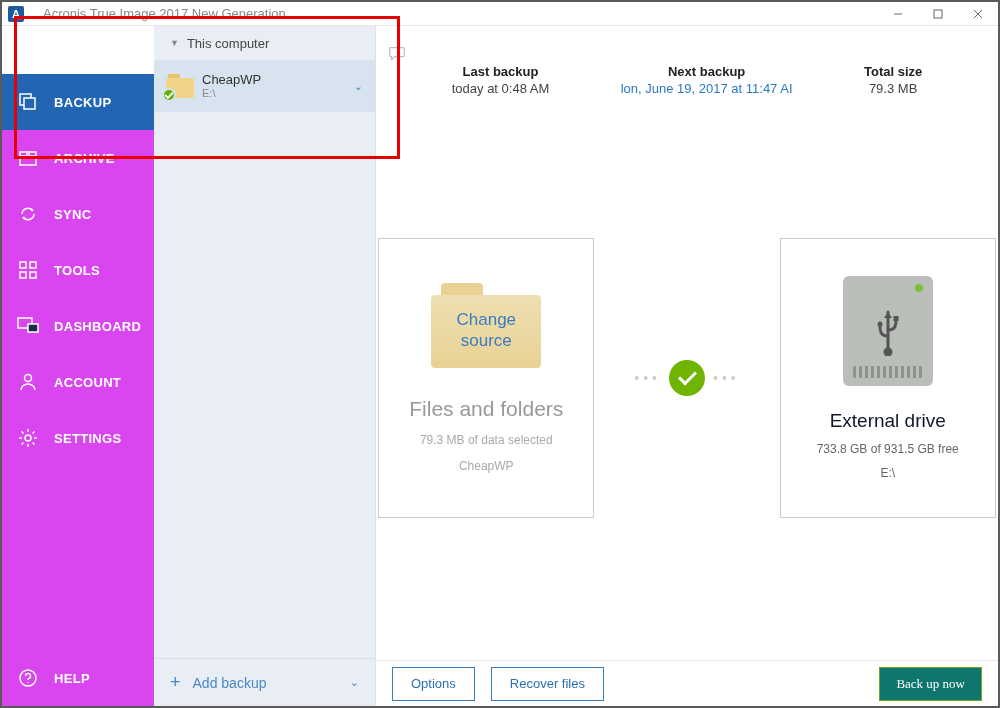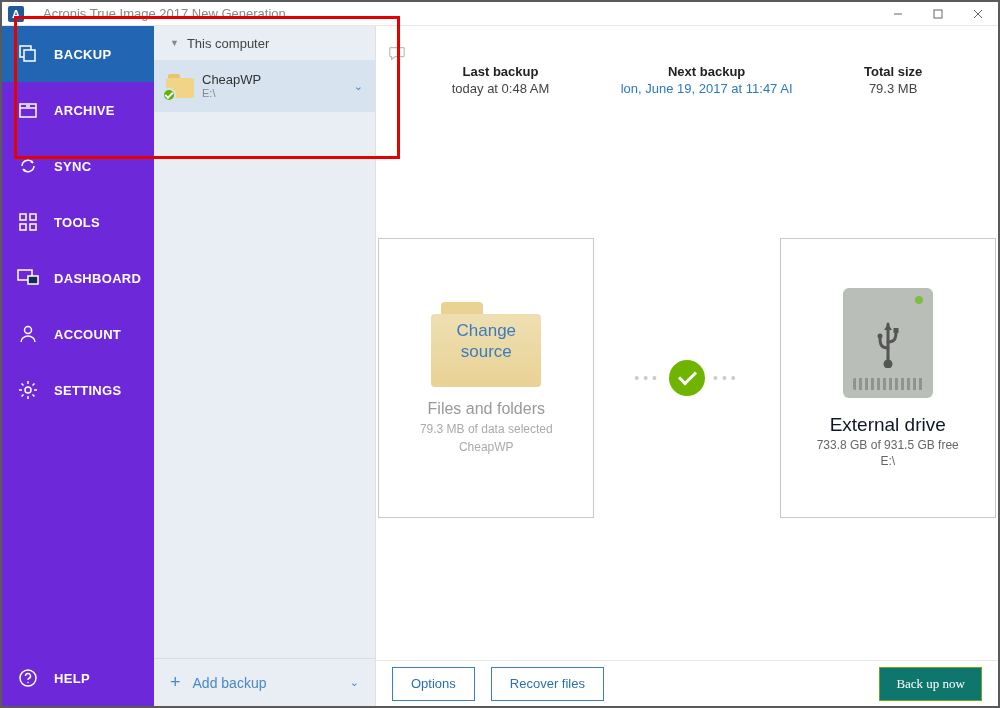--- a/index.html
+++ b/index.html
@@ -6,21 +6,21 @@
   body { background: #fff; }
   .window { width: 1000px; height: 708px; border: 2px solid #5a5a5a; position: relative; background: #fff; }
   .highlight-box { position: absolute; left: 12px; top: 14px; width: 386px; height: 143px; border: 3px solid #e60000; z-index: 50; pointer-events:none;}
   .titlebar { height: 24px; background: #fff; border-bottom: 1px solid #e6e6e6; display: flex; align-items: center; padding-left: 6px; position: relative; }
   .app-icon { width: 16px; height: 16px; background: #1c5b9c; color: #fff; font-size: 11px; font-weight: bold; text-align: center; line-height: 16px; border-radius: 2px; }
   .title-text { font-size: 13px; color: #888; margin-left: 19px; }
   .win-controls { position: absolute; right: 0; top: 0; display: flex; }
   .win-btn { width: 40px; height: 24px; display:flex; align-items:center; justify-content:center; font-size:12px; color:#666; }
   .win-btn svg { width: 10px; height:10px; }
   .body { display: flex; height: calc(100% - 24px); }
-  .sidebar { width: 152px; background: #6d28d9; color: #fff; display:flex; flex-direction:column; }
+  .sidebar { width: 152px; background: #d946ef; color: #fff; display:flex; flex-direction:column;margin-top:48px; }
   .sidebar-item { height: 56px; display:flex; align-items:center; padding-left:14px; font-size:13px; font-weight:600; letter-spacing:0.3px; cursor:pointer; }
   .sidebar-item.active { background: #2265b3; }
   .sidebar-item .icon { width: 24px; display:inline-flex; align-items:center; justify-content:center; margin-right:14px; }
   .sidebar-spacer { flex:1; }
   .sidepanel { width: 222px; background: #e8eef4; display:flex; flex-direction:column; border-right:1px solid #e0e0e0; }
   .panel-header { height: 34px; padding-left: 16px; display:flex; align-items:center; font-size:13px; color:#444; }
   .panel-header .tri { font-size:9px; color:#888; margin-right:8px; }
   .backup-item { background: #d7e3ef; height: 52px; display:flex; align-items:center; padding:0 12px; cursor:pointer; }
   .folder-icon { width:28px; height:24px; position:relative; margin-right:8px; }
   .folder-icon .tab { width:12px; height:4px; background:#e8c56a; position:absolute; top:0; left:2px; border-radius:2px 2px 0 0;}
@@ -36,26 +36,26 @@
   .add-backup-row .plus { font-size:18px; margin-right:12px; font-weight:300; }
   .add-backup-row .chev { margin-left:auto; font-size:11px; }
   .main { flex:1; display:flex; flex-direction:column; position:relative; }
   .topinfo { height: 70px; display:flex; justify-content:space-around; align-items:flex-end; padding:0 40px; border-bottom:0; }
   .speech-icon { position:absolute; left:12px; top:18px; color:#bbb; font-size:16px; }
   .info-col { text-align:center; }
   .info-col .lbl { font-size:13px; font-weight:600; color:#222; }
   .info-col .val { font-size:13px; color:#444; margin-top:2px; }
   .info-col .val.link { color:#2a78c8; }
   .canvas { flex:1; display:flex; align-items:center; justify-content:center; gap:40px; }
-  .card { width: 216px; height: 280px; border:1px solid #c9c9c9; display:flex; flex-direction:column; align-items:center; justify-content:center; padding:20px; text-align:center; cursor:pointer; }
+  .card { width: 216px; height: 280px; border:1px solid #c9c9c9; display:flex; flex-direction:column; align-items:center; justify-content:center; padding:20px; text-align:center; cursor:pointer;gap:8px; }
   .card.source .big-folder { width:110px; height:85px; position:relative; margin-bottom:-6px; filter:blur(0.5px); opacity:0.8;}
   .big-folder .tab{ width:42px; height:12px; background:#e4c77a; position:absolute; top:0; left:10px; border-radius:4px 4px 0 0;}
   .big-folder .front{ width:110px; height:73px; background:linear-gradient(#ead8a0,#e4c77a); position:absolute; top:12px; border-radius:4px;}
   .card.source .overlay-text { position:relative; color:#3b7bbf; font-size:17px; line-height:1.2; z-index:2; margin-top:-60px; margin-bottom:30px;}
-  .card.source .title { color:#999; font-size:16px; margin-top:8px; filter:blur(0.4px);}
+  .card.source .title { color:#999; font-size:21px; margin-top:8px; filter:blur(0.4px);}
   .card.source .sub { color:#aaa; font-size:12px; margin-top:4px; filter:blur(0.4px);}
   .connector { display:flex; align-items:center; gap:8px; }
   .dots { color:#ccc; letter-spacing:4px; font-size:14px; }
   .check-circle { width:36px; height:36px; background:#6fb400; border-radius:50%; display:flex; align-items:center; justify-content:center; }
   .check-circle::after { content:""; width:14px; height:7px; border-left:3px solid #fff; border-bottom:3px solid #fff; transform:rotate(-45deg); margin-top:-4px;}
   .card.dest .drive { width: 90px; height: 110px; background:#b9beb9; border-radius:6px; position:relative; display:flex; align-items:center; justify-content:center; margin-bottom:16px; }
   .card.dest .drive::before { content:""; position:absolute; top:8px; right:10px; width:8px; height:8px; background:#7bbf3f; border-radius:50%; }
   .card.dest .drive::after { content:""; position:absolute; bottom:8px; left:10px; right:10px; height:12px; background:repeating-linear-gradient(90deg,#8f938f 0 3px,#b9beb9 3px 6px); border-radius:2px;}
   .usb-icon { width:34px; height:50px; }
   .card.dest .title { font-size:19px; color:#0f172a; }

